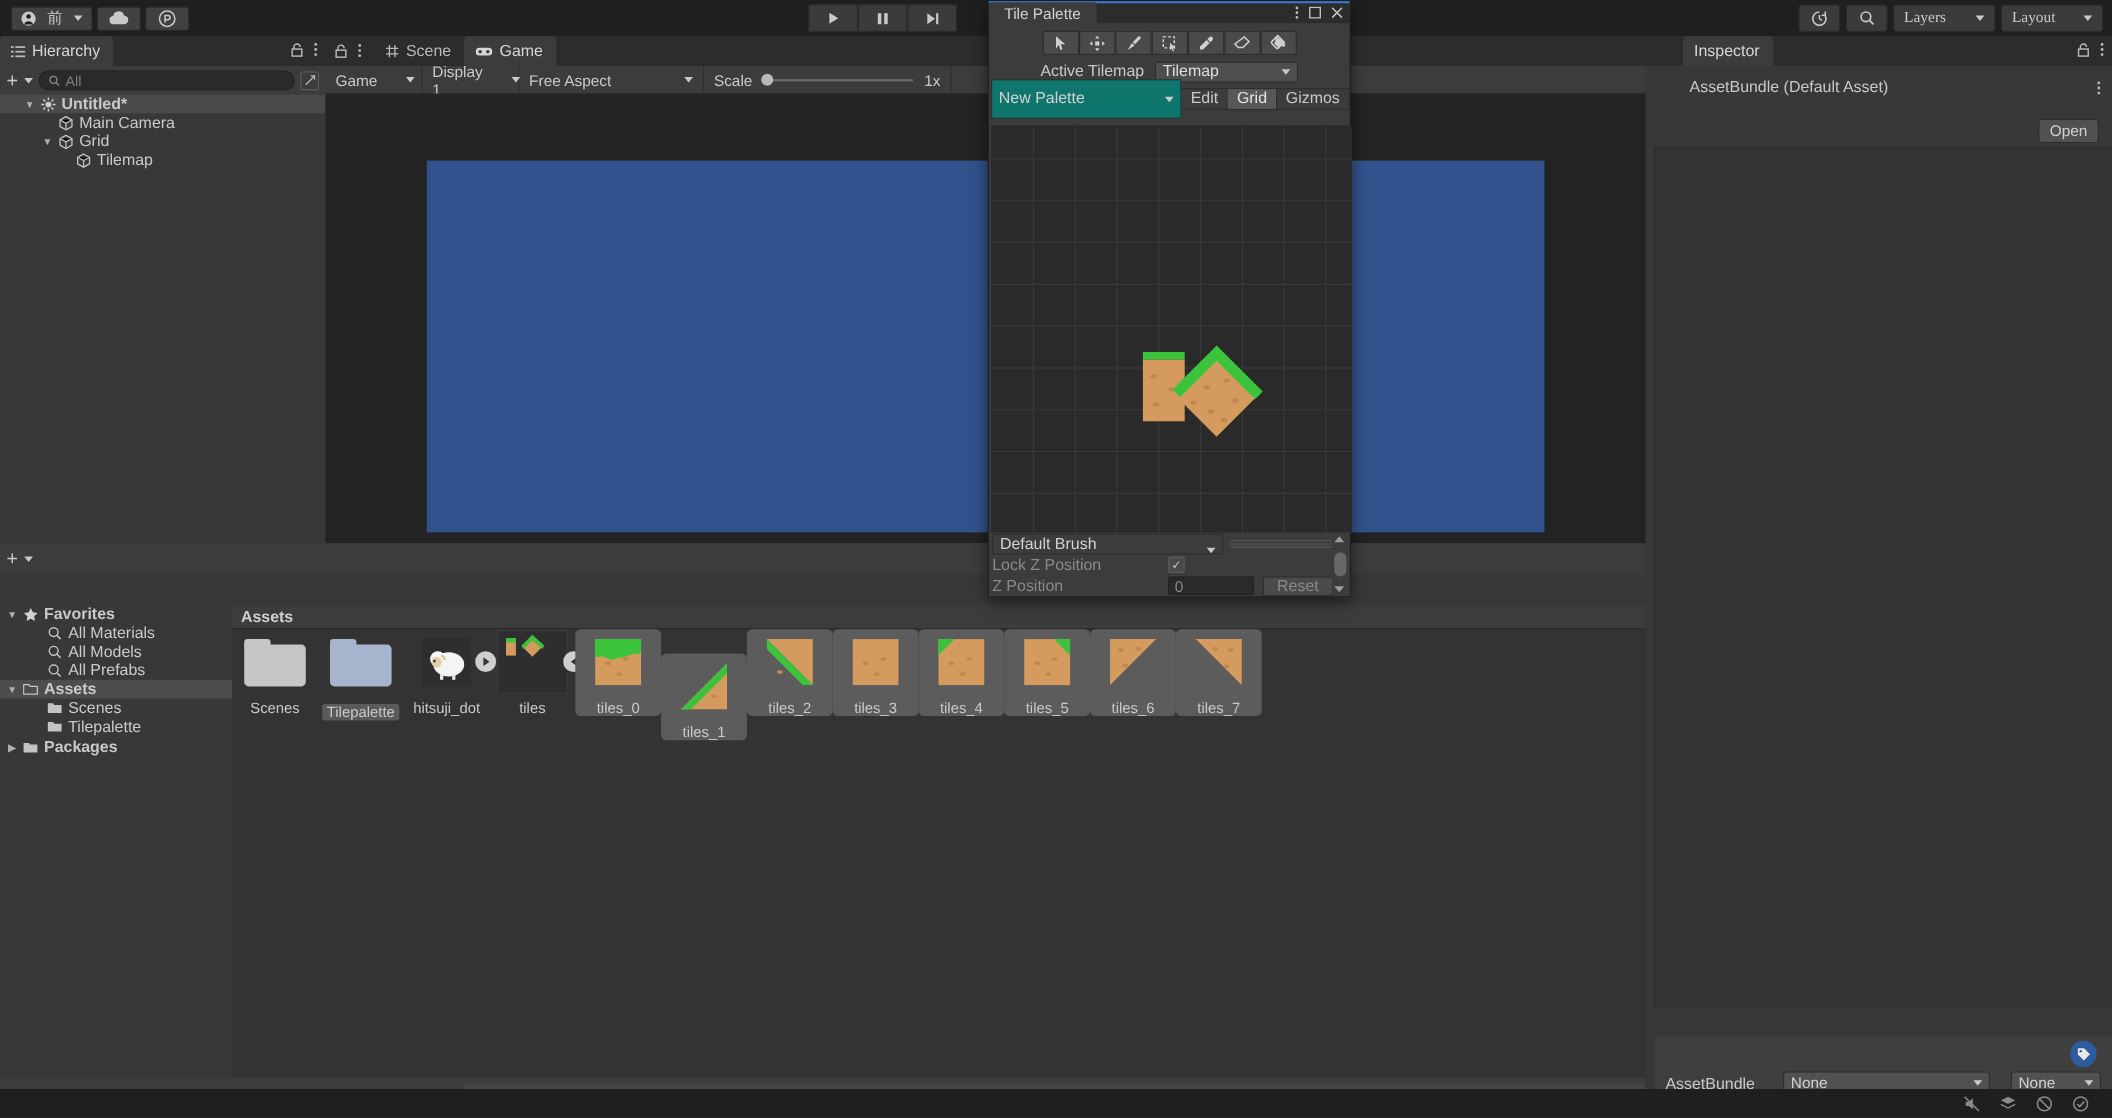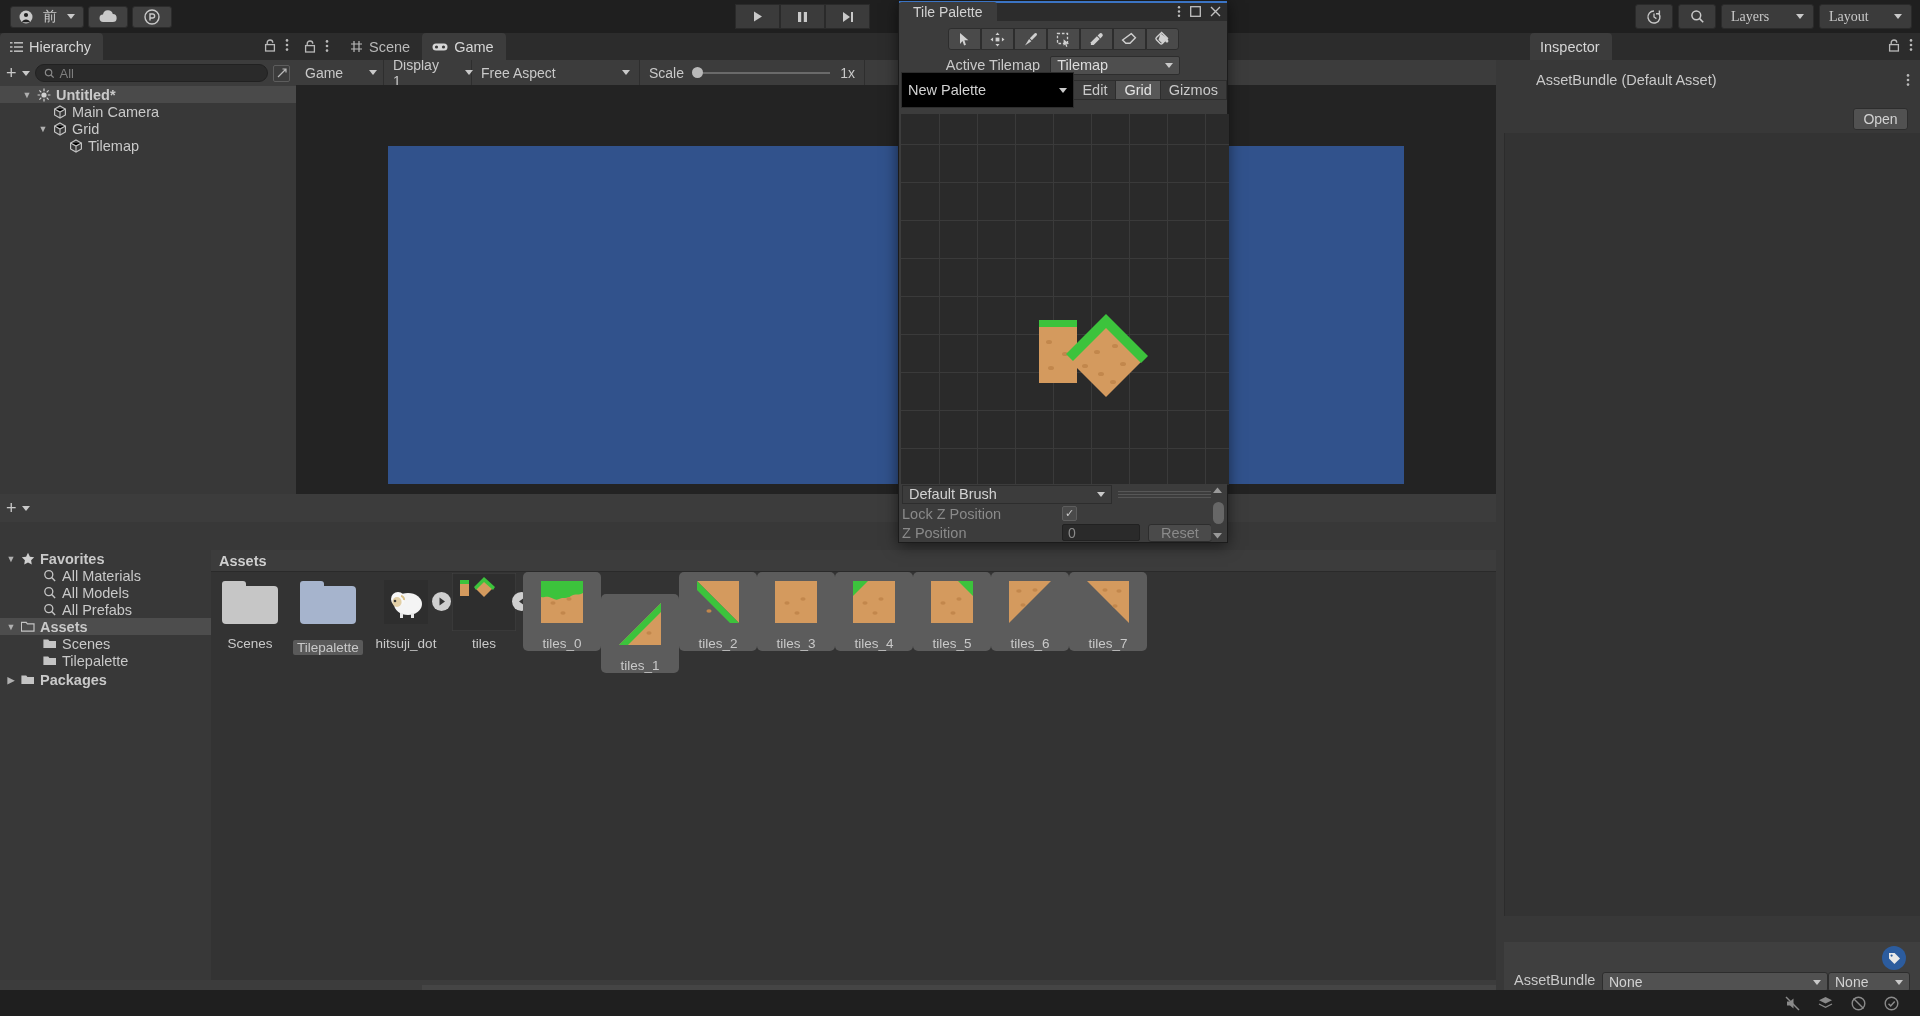--- a/index.html
+++ b/index.html
@@ -108,21 +108,21 @@
   .insp-body { position:absolute; left:8px; top:100px; right:0; bottom:100px; background:#333333;
                border-left:1px solid #2c2c2c; }
   .asset-labels-head { position:absolute; left:8px; bottom:74px; right:0; height:27px;
                        background:#3c3c3c; display:flex; align-items:center; padding-left:12px;
                        font-size:14.5px; font-weight:bold; color:#cfcfcf;
                        border-top:1px solid #2a2a2a; border-bottom:1px solid #2a2a2a; }
   .asset-labels-body { position:absolute; left:8px; bottom:20px; right:0; height:54px; background:#3f3f3f; }
   .tag-circle { position:absolute; right:14px; top:4px; width:24px; height:24px; border-radius:50%;
                 background:#2c5c9e; display:flex; align-items:center; justify-content:center; }
   .ab-row { position:absolute; left:0; bottom:2px; width:100%; height:22px; display:flex;
-            align-items:flex-start; gap:0; padding:0 10px; }
+            align-items:flex-end; gap:19px; padding:0 10px; }
   .ab-label { font-size:14.5px; color:#c9c9c9; width:88px; }
   .dropdown { background:#515151; border:1px solid #2d2d2d; border-radius:3px; height:20px;
               display:flex; align-items:center; padding:0 6px; font-size:14px; color:#d2d2d2; }
   .dropdown .caret { margin-left:auto; }
 
   
   .statusbar { position:absolute; left:0; bottom:0; width:1920px; height:26px; background:#1f1f1f;
                display:flex; align-items:center; justify-content:flex-end; gap:16px; padding-right:20px; }
 
   
@@ -136,31 +136,31 @@
   .tp-winbtns { position:absolute; right:6px; top:2px; display:flex; gap:9px; align-items:center;
                 font-size:13px; color:#c0c0c0; }
   .tp-tools { height:30px; display:flex; align-items:center; justify-content:center; padding-top:6px; }
   .tool { width:33px; height:22px; background:#4a4a4a; border:1px solid #2d2d2d;
           display:flex; align-items:center; justify-content:center; }
   .tool:first-child { border-radius:3px 0 0 3px; }
   .tool:last-child { border-radius:0 3px 3px 0; }
   .tp-active-row { height:28px; display:flex; align-items:center; justify-content:center; gap:10px;
                    font-size:14.5px; color:#c9c9c9; }
   .tp-palette-row { height:22px; display:flex; align-items:center; background:#3c3c3c; }
-  .tp-pal-dd { width:200px; height:36px; margin-left:2px; background:#000000; border:1px solid #2d2d2d;
+  .tp-pal-dd { width:200px; height:36px; margin-left:2px; background:#0f766e; border:1px solid #2d2d2d;
                display:flex; align-items:center; padding:0 6px; font-size:14.5px; color:#d2d2d2; }
   .tp-tgl { height:20px; padding:0 8px; display:flex; align-items:center; font-size:14.5px;
             color:#c9c9c9; border:1px solid #2d2d2d; border-left:none; }
   .tp-tgl.on { background:#585858; color:#e4e4e4; }
   .tp-grid { position:absolute; left:2px; top:113px; width:328px; height:371px; background:#2a2a2a;
              overflow:hidden; }
   .tp-bottom { position:absolute; left:0; bottom:0; width:100%; height:58px; background:#3c3c3c; }
   .tp-brush-row { height:20px; display:flex; align-items:center; gap:6px; padding:0 3px; }
   .tp-brush-dd { width:216px; height:19px; background:#3c3c3c; border:1px solid #2d2d2d;
-                 display:flex; align-items:center; padding:0 6px; font-size:14.5px; color:#d2d2d2; }
+                 display:flex; align-items:flex-end; padding:0 6px; font-size:14.5px; color:#d2d2d2; }
   .tp-prop-row { height:19px; display:flex; align-items:center; font-size:14.5px; color:#8a8a8a;
                  padding-left:3px; }
   .tp-check { width:15px; height:15px; border:1px solid #5d5d5d; background:#4a4a4a; border-radius:2px;
               display:flex; align-items:center; justify-content:center; font-size:11px; color:#c9c9c9; }
   .tp-field { height:17px; background:#2a2a2a; border:1px solid #212121; border-radius:2px;
               display:flex; align-items:center; padding:0 5px; font-size:14px; color:#8a8a8a; }
   .tp-reset { height:18px; background:#4a4a4a; border:1px solid #2d2d2d; border-radius:3px;
               padding:0 12px; display:flex; align-items:center; font-size:14.5px; color:#8a8a8a; }
   .tp-scroll { position:absolute; right:2px; bottom:2px; width:14px; height:54px; background:#3c3c3c; }
   .tp-scroll-thumb { position:absolute; left:2px; top:16px; width:11px; height:22px;

